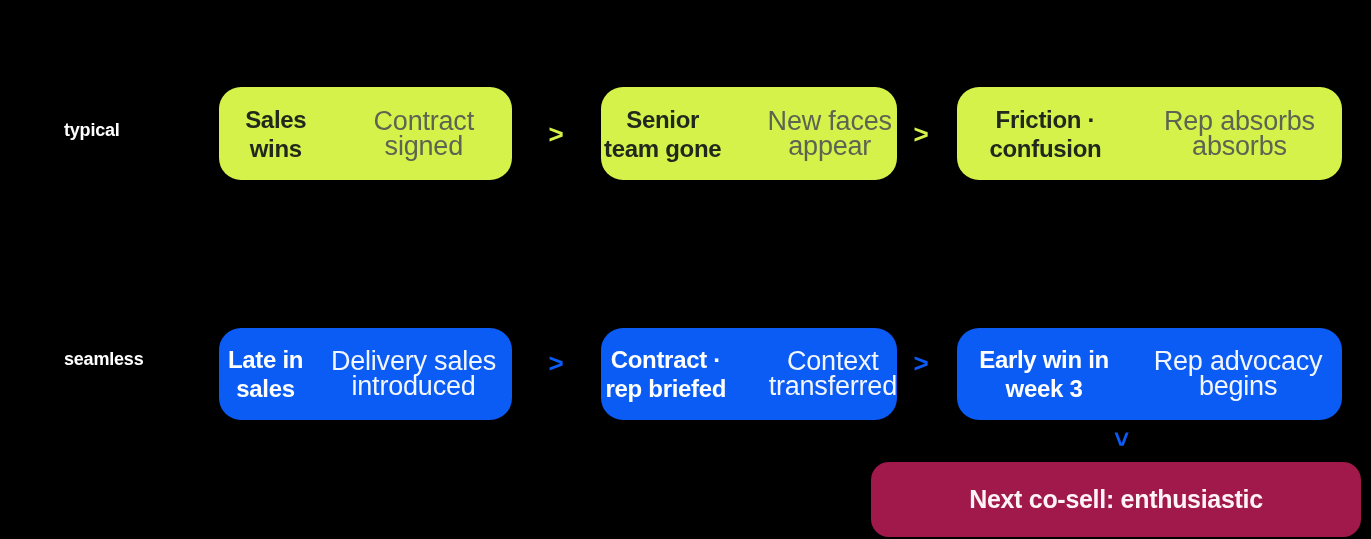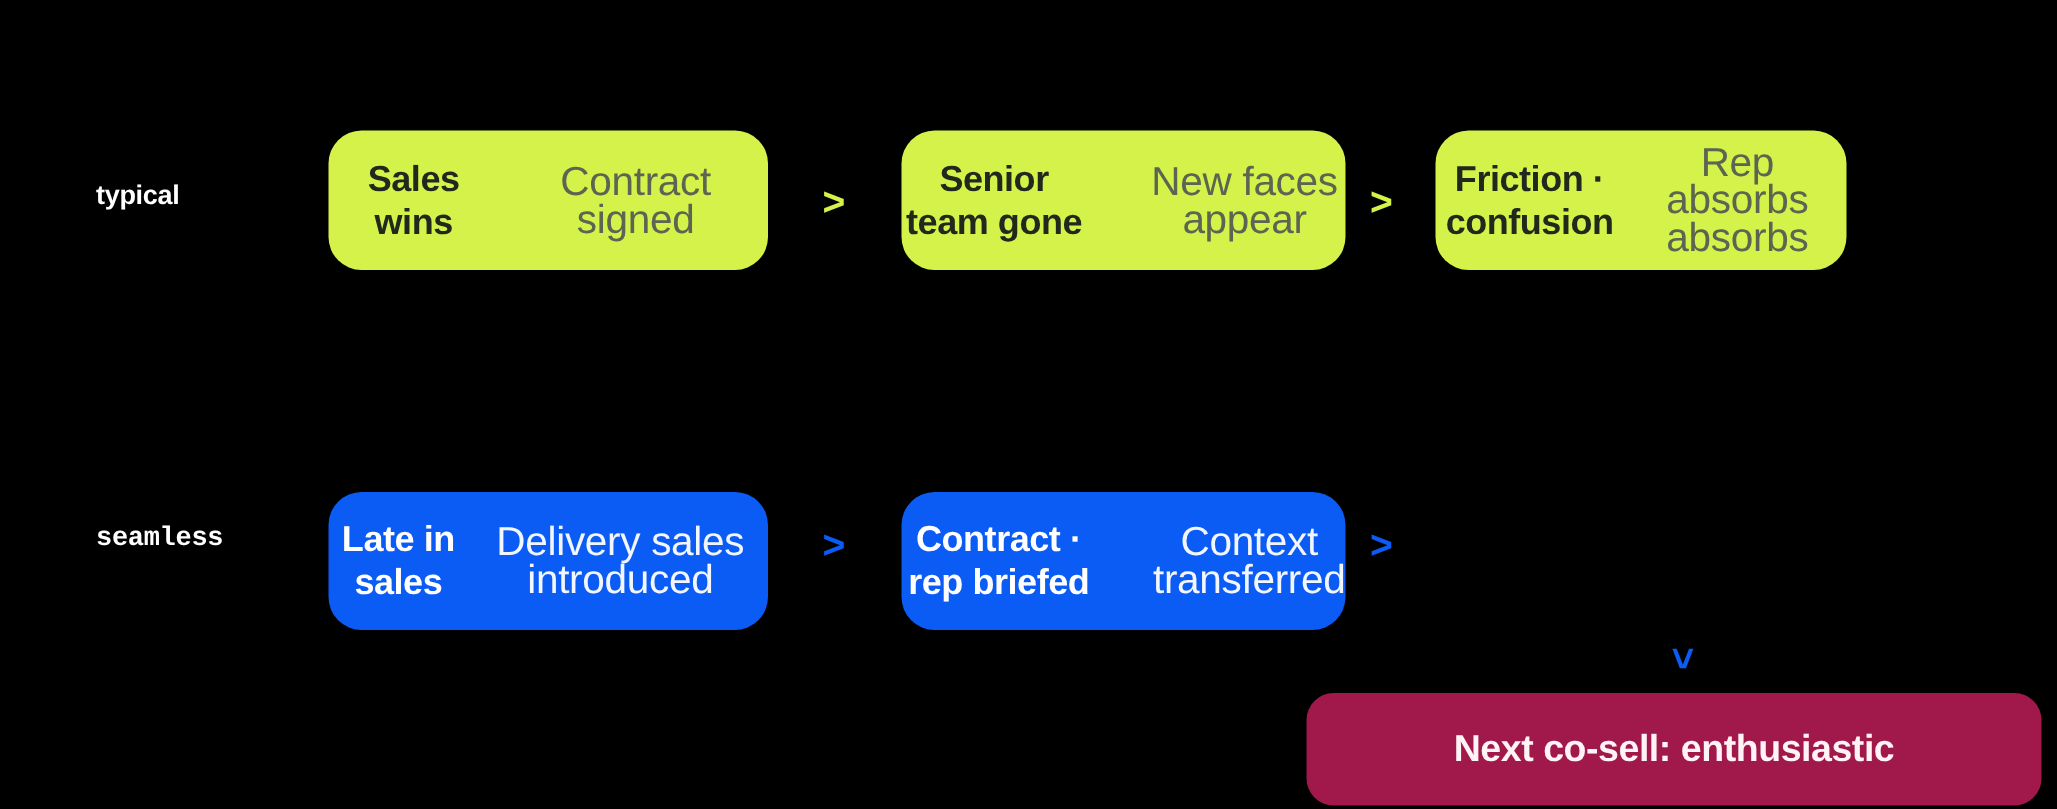--- a/index.html
+++ b/index.html
@@ -27,38 +27,38 @@
   .row-label {
     position: absolute;
     left: 64px;
     color: var(--row-label-text);
     font-size: 18px;
     font-weight: 800;
     letter-spacing: -0.2px;
     line-height: 28px;
   }
   .row-label.r0 { top: 116px; }
-  .row-label.r1 { top: 345px; font-family: Liberation Mono, monospace; }
+  .row-label.r1 { top: 345px; }
   .box {
     position: absolute;
     border-radius: 22px;
     display: flex;
     flex-direction: row;
     align-items: center;
     justify-content: center;
     gap: 3px;
     text-align: center;
   }
   .box.lime { background: var(--lime); }
   .box.blue { background: var(--blue); margin-top: 12px; }
   .r0box { top: 87px; height: 93px; }
   .r1box { top: 316px; height: 92px; }
   .c0 { left: 219px; width: 293px; }
   .c1 { left: 601px; width: 296px; gap: 38px; }
-  .c2 { left: 957px; width: 274px; }
+  .c2 { left: 957px; width: 385px; }
   .box-title {
     font-size: 24px;
     font-weight: 700;
     letter-spacing: -0.3px;
     line-height: 29px;
   }
   .box-subtitle {
     font-size: 27px;
     font-weight: 400;
     letter-spacing: -0.2px;
@@ -137,20 +137,24 @@
   <div class="box blue r1box c0">
     <div class="box-title">Late in sales</div>
     <div class="box-subtitle">Delivery sales introduced</div>
   </div>
   <span class="arrow blue-arrow a-r1 g0">&gt;</span>
   <div class="box blue r1box c1">
     <div class="box-title">Contract · rep briefed</div>
     <div class="box-subtitle">Context transferred</div>
   </div>
   <span class="arrow blue-arrow a-r1 g1">&gt;</span>
+  <div class="box blue r1box c2">
+    <div class="box-title">Early win in week 3</div>
+    <div class="box-subtitle">Rep advocacy begins</div>
+  </div>
 
   <span class="arrow down">&gt;</span>
 
   <div class="outcome">
     <div class="outcome-label">Next co-sell: enthusiastic</div>
   </div>
 
 </div>
 
 </body></html>

